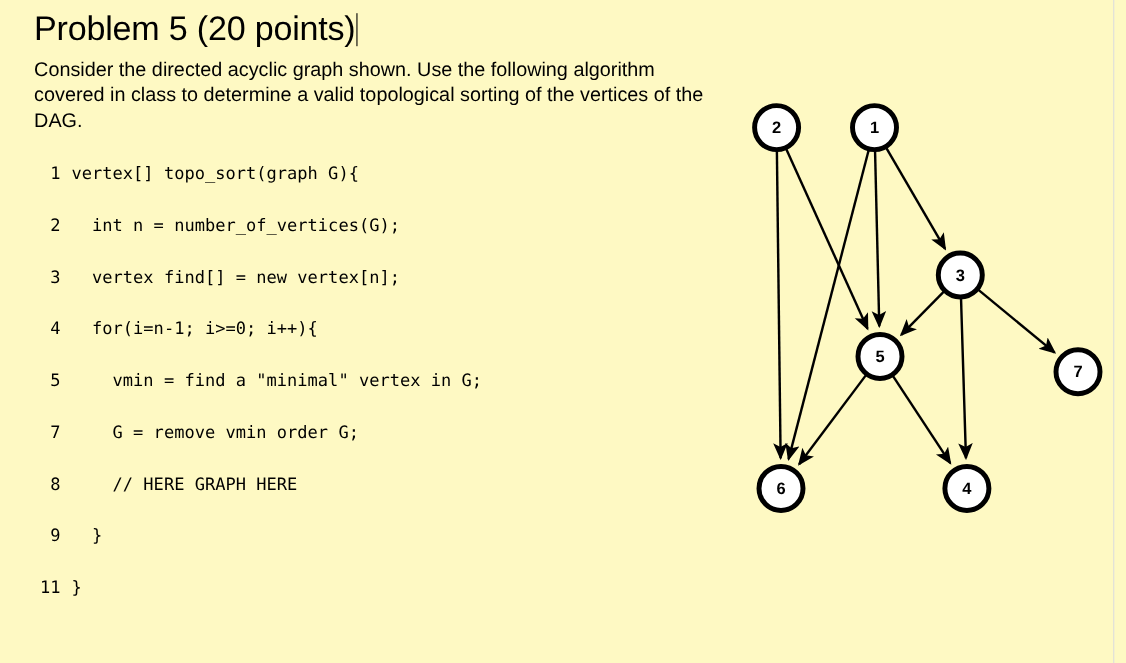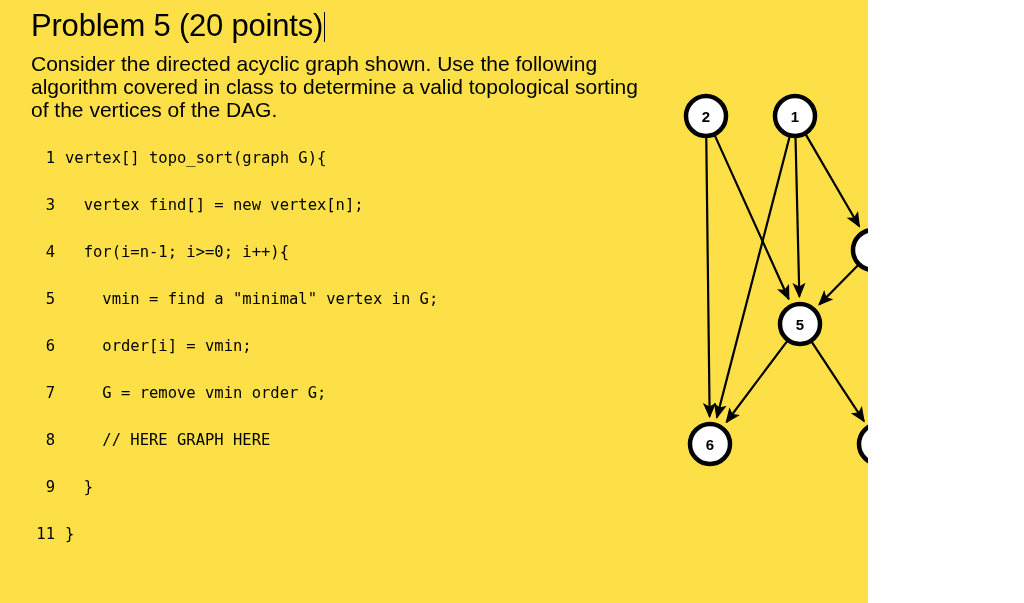--- a/index.html
+++ b/index.html
@@ -7,23 +7,23 @@
     margin: 0;
     padding: 0;
     background: #ffffff;
   }
   body {
     font-family: "Liberation Sans", sans-serif;
     color: #000000;
   }
   #page {
     position: relative;
-    width: 868px;
+    width: 1024px;
     height: 603px;
-    background: #fde047;
+    background: #fef9c3;
     overflow: hidden;
   }
   
   #right-rule {
     position: absolute;
     top: 0;
     left: 1012px;
     width: 1px;
     height: 603px;
     background: #dcdcdc;
@@ -48,21 +48,21 @@
   }
   .caret {
     display: inline-block;
     width: 1px;
     height: 30px;
     background: #000;
     vertical-align: -6px;
     margin-left: 1px;
   }
   p.body-text {
-    font-size: 21px;
+    font-size: 18px;
     line-height: 23px;
     margin: 0;
     padding: 0;
     width: 615px;
   }
   #code-block {
     margin: 26px 0 0 0;
     font-family: "DejaVu Sans Mono", "Liberation Mono", monospace;
     font-size: 15.5px;
     line-height: 23.5px;
@@ -101,24 +101,24 @@
 
   <div id="right-rule"></div>
 
   <div id="content">
 
     <h1 id="page-title"><span>Problem 5 (20 points)</span><span class="caret"></span></h1>
 
     <p class="body-text">Consider the directed acyclic graph shown. Use the following algorithm covered in class to determine a valid topological sorting of the vertices of the DAG.</p>
 
     <div id="code-block"><span class="code-line"><span class="ln">1</span><span>vertex[] topo_sort(graph G){</span></span>
+<span class="code-line"><span class="ln">2</span><span>  int n = number_of_vertices(G);</span></span>
 <span class="code-line"><span class="ln">3</span><span>  vertex find[] = new vertex[n];</span></span>
 <span class="code-line"><span class="ln">4</span><span>  for(i=n-1; i&gt;=0; i++){</span></span>
 <span class="code-line"><span class="ln">5</span><span>    vmin = find a "minimal" vertex in G;</span></span>
-<span class="code-line"><span class="ln">6</span><span>    order[i] = vmin;</span></span>
 <span class="code-line"><span class="ln">7</span><span>    G = remove vmin order G;</span></span>
 <span class="code-line"><span class="ln">8</span><span>    // HERE GRAPH HERE</span></span>
 <span class="code-line"><span class="ln">9</span><span>  }</span></span>
 <span class="code-line"><span class="ln">11</span><span>}</span></span>
 </div>
 
   </div>
 
   <svg id="graph-figure" viewBox="0 0 350 400" width="350" height="400">
     <defs>

